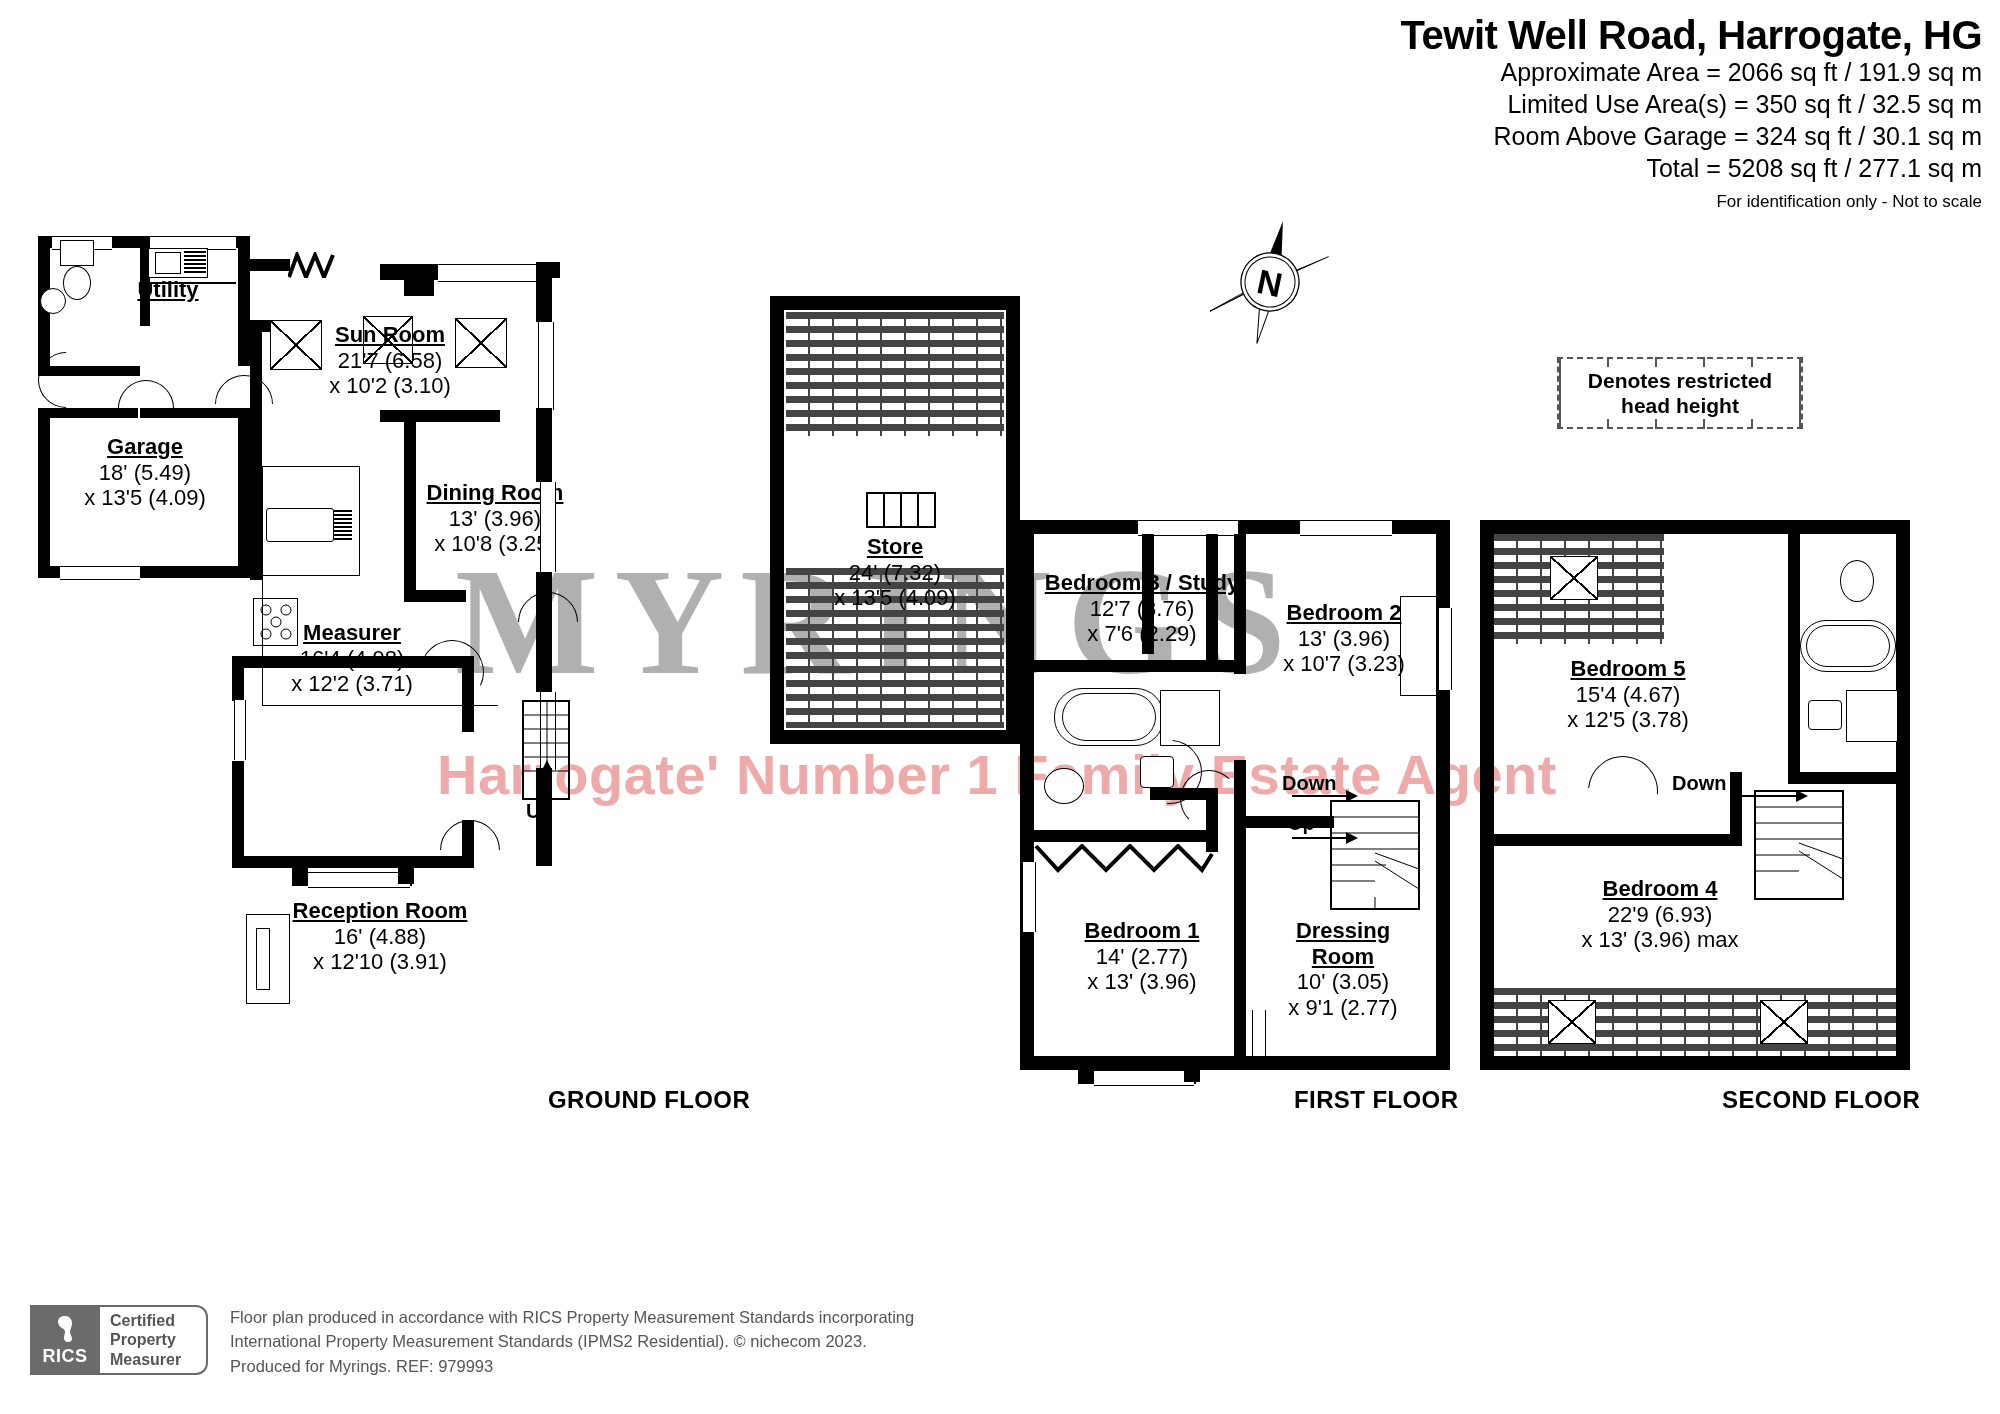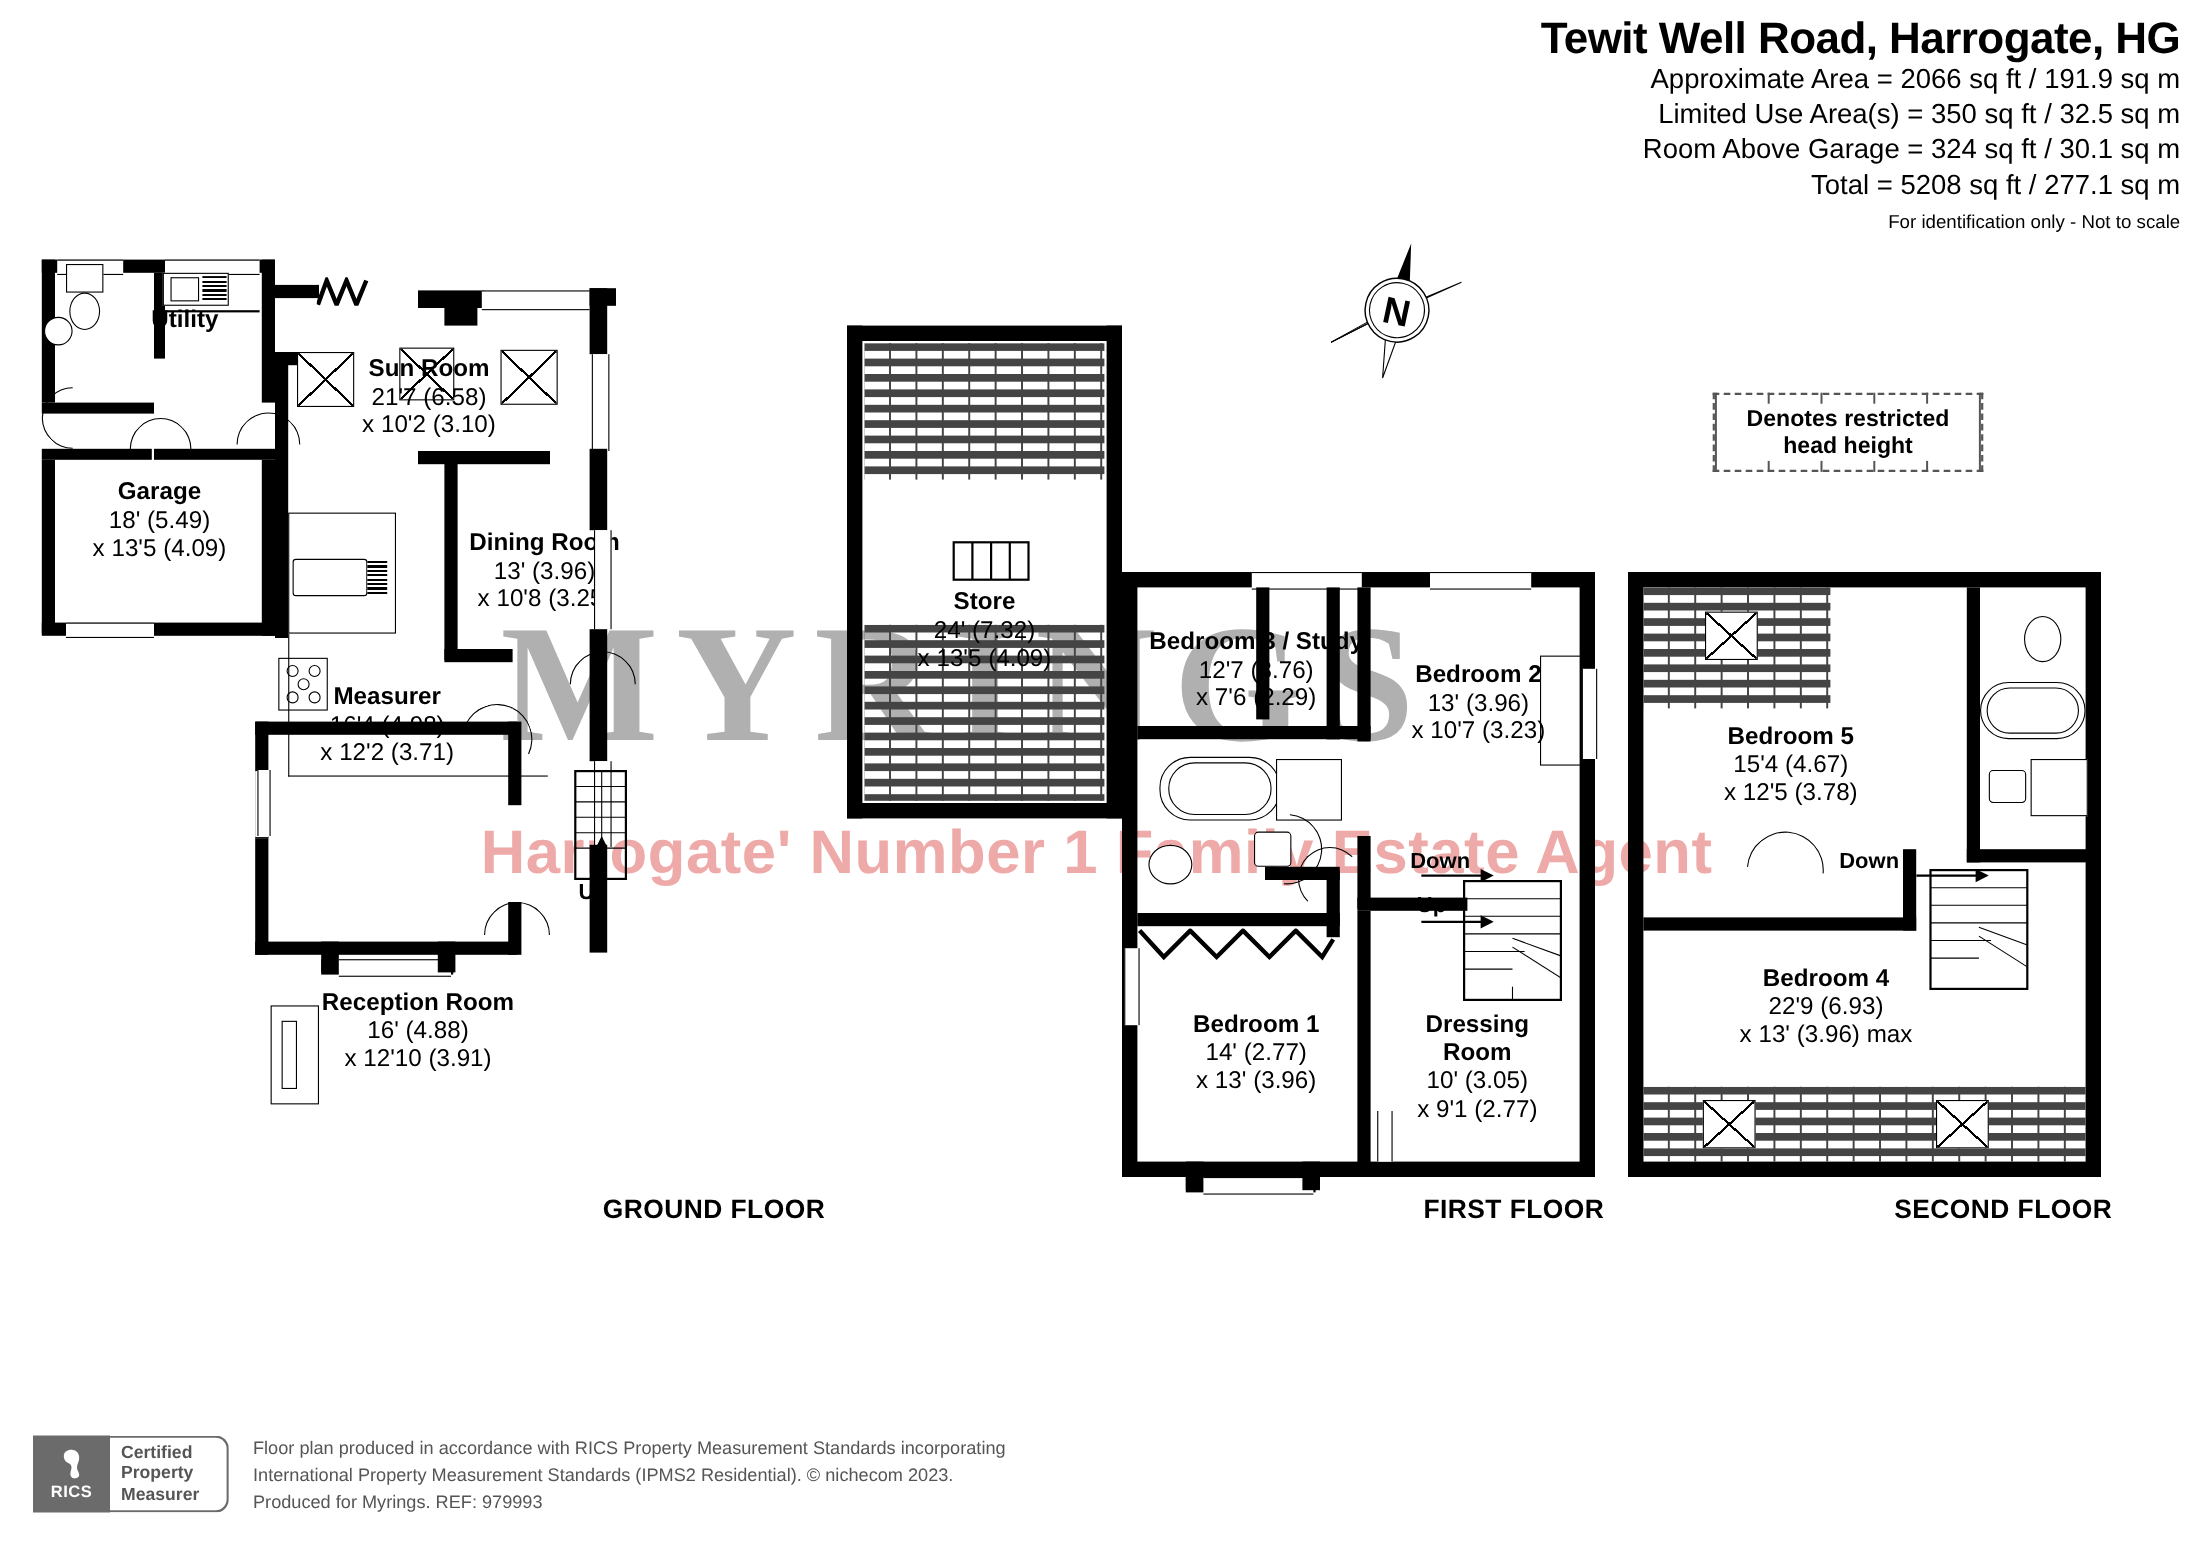--- a/index.html
+++ b/index.html
@@ -27,21 +27,21 @@
 
   
   #wm1{position:absolute;left:455px;top:535px;font-size:152px;font-weight:bold;
        color:#b0b0b0;letter-spacing:16px;white-space:nowrap;
        font-family:"Liberation Serif","DejaVu Serif",serif;}
   #wm2{position:absolute;left:437px;top:742px;font-size:56px;font-weight:bold;
        color:#eeaaa8;white-space:nowrap;letter-spacing:0.5px;}
 
   
   .rlabel{position:absolute;text-align:center;line-height:1.16;white-space:nowrap;}
-  .rname{font-size:22px;font-weight:bold;}
+  .rname{font-size:22px;font-weight:bold;text-decoration:underline;}
   .rdim{font-size:22px;}
   .floorName{position:absolute;font-size:24px;font-weight:bold;letter-spacing:0.4px;}
   .stairTxt{position:absolute;font-size:20px;font-weight:bold;}
   .hatchcell{position:absolute;
     background-image:
       repeating-linear-gradient(to bottom, #444 0 7px, transparent 7px 14px),
       repeating-linear-gradient(to right, transparent 0 22px, #444 22px 24px);
     background-size:24px 14px, 24px 14px;}
 
   
@@ -55,21 +55,21 @@
   .winV{position:absolute;background:#fff;border-left:1.5px solid #000;border-right:1.5px solid #000;}
   .door{position:absolute;border:1.6px solid #000;border-radius:50%;box-sizing:border-box;background:transparent;}
 
   
   #compass{position:absolute;left:1210px;top:215px;width:120px;height:135px;}
 
   
   #footer{position:absolute;left:30px;top:1305px;display:flex;align-items:flex-start;}
   #ricsLogo{width:70px;height:70px;background:#6b6b6b;display:flex;flex-direction:column;
             align-items:center;justify-content:center;color:#fff;}
-  #ricsWord{font-size:15px;font-weight:bold;letter-spacing:0.5px;margin-top:2px;}
+  #ricsWord{font-size:18px;font-weight:bold;letter-spacing:0.5px;margin-top:2px;}
   #certBox{width:108px;height:70px;border:2px solid #6b6b6b;border-left:none;
            border-radius:0 12px 12px 0;display:flex;flex-direction:column;justify-content:center;
            padding-left:10px;box-sizing:border-box;}
   #certBox div{font-size:16px;font-weight:bold;color:#555;line-height:1.22;}
   #discl{margin-left:22px;font-size:16.5px;color:#555;line-height:1.48;}
 </style>
 </head>
 <body>
 
 <div id="header">

